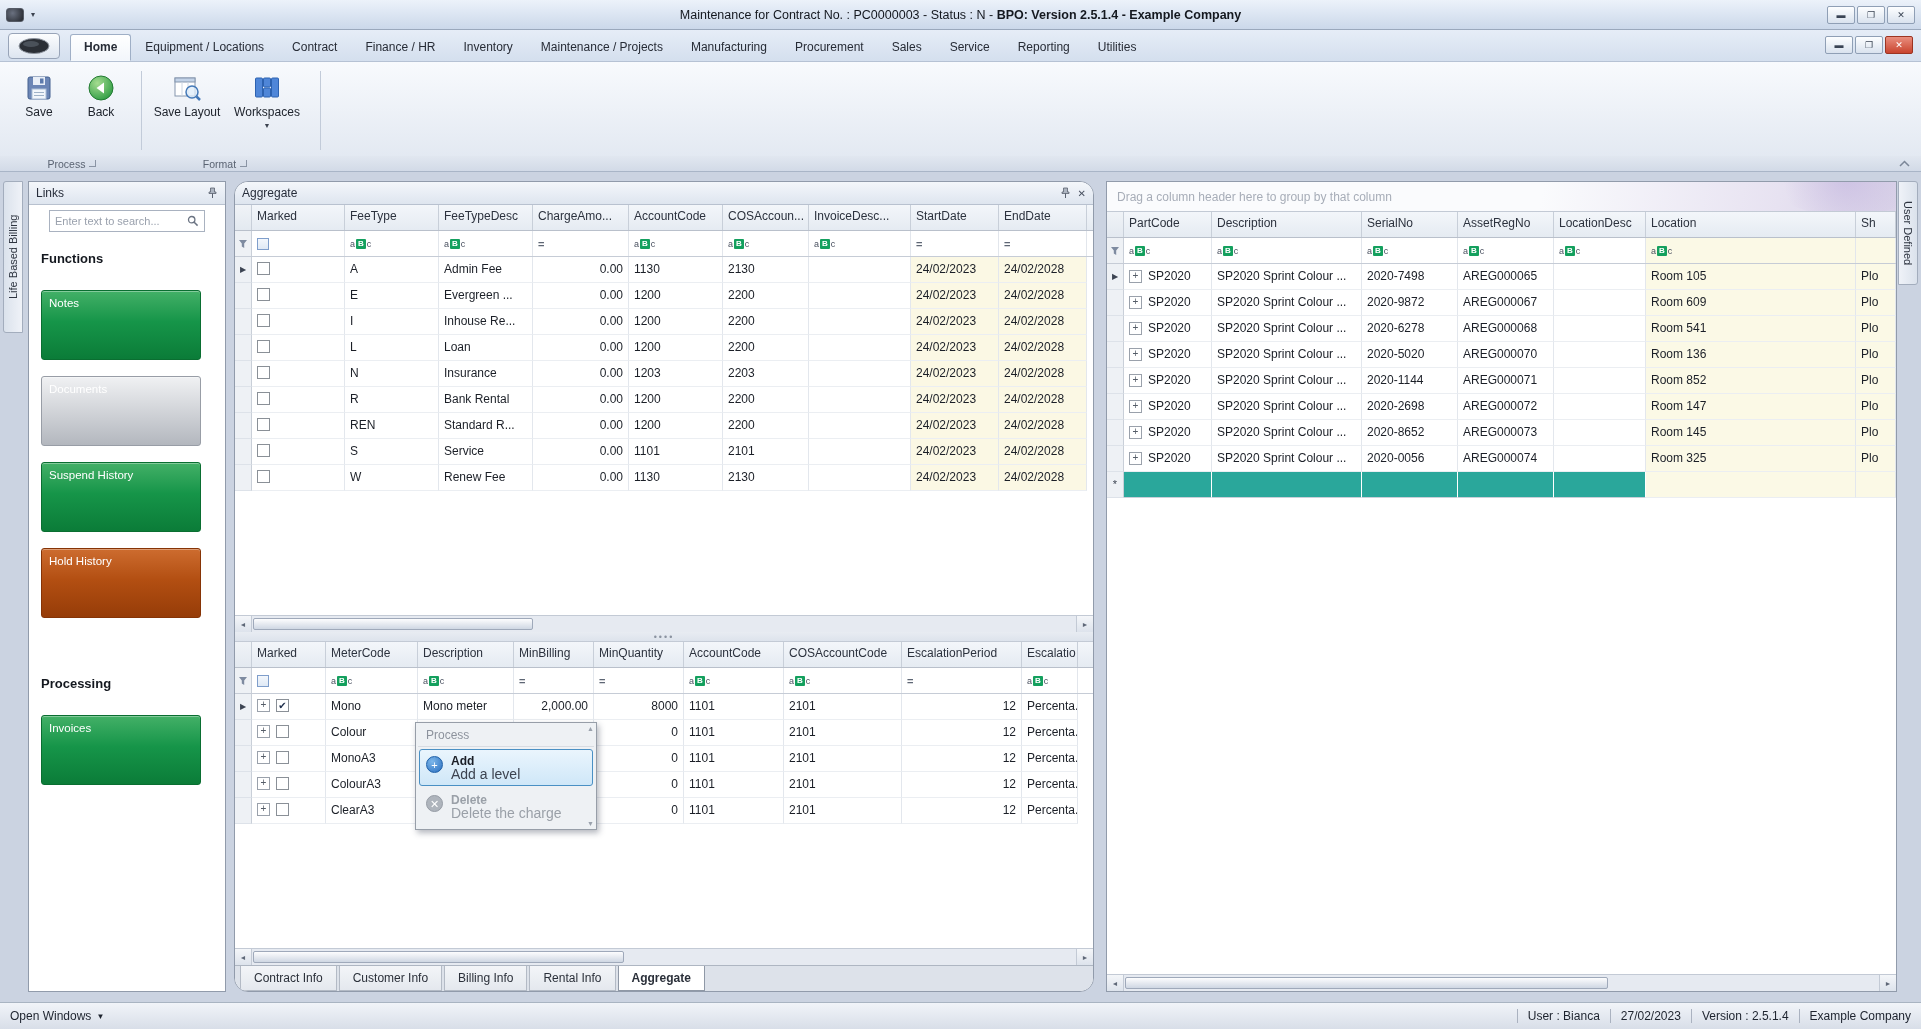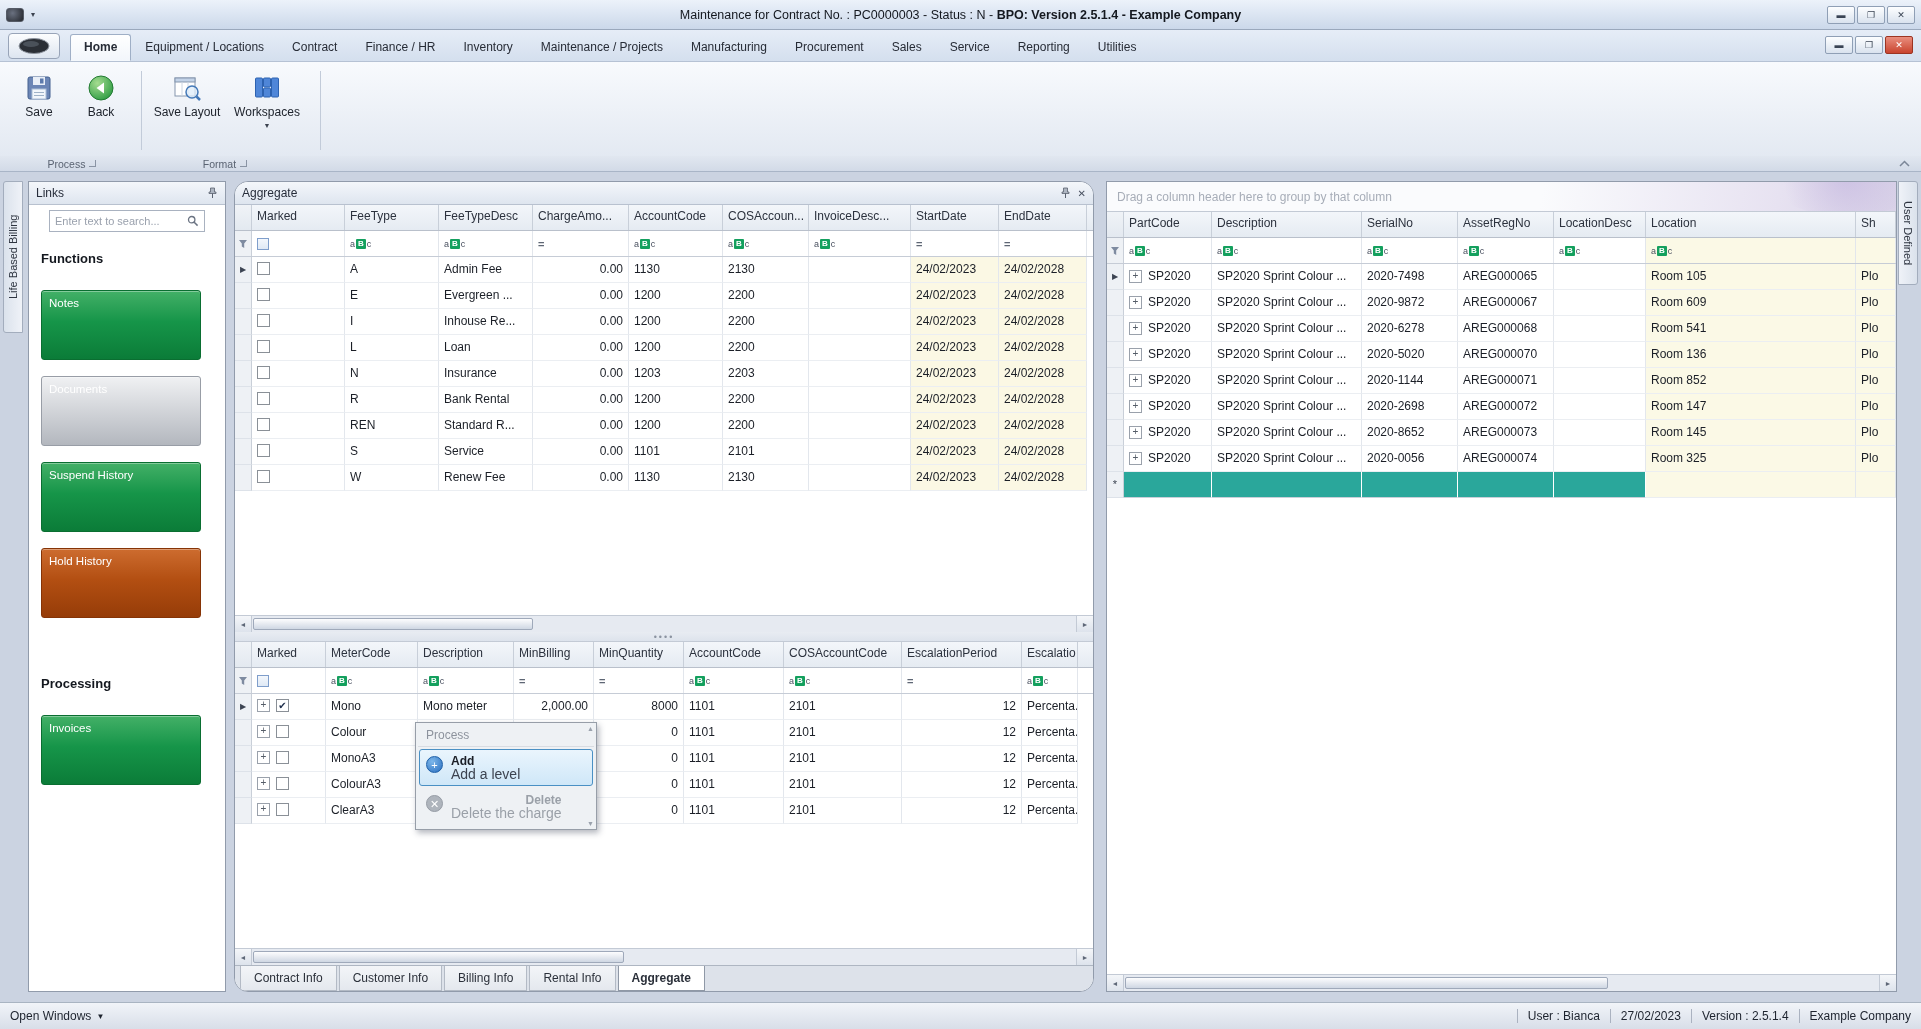--- a/index.html
+++ b/index.html
@@ -117,21 +117,21 @@
   
   .ctxmenu { position:absolute; left:180px; top:540px; width:182px; background:#eef1f4; border:1px solid #979ea8; box-shadow:2px 3px 6px rgba(40,50,70,.35); z-index:30; padding:2px; }
   .ctx-header { color:#8d939d; padding:3px 8px 4px; border-bottom:1px solid #d8dce2; }
   .ctx-item { display:flex; gap:8px; padding:4px 6px; margin:2px 1px; border:1px solid transparent; border-radius:3px; }
   .ctx-item.hl { border-color:#4a90c4; background:linear-gradient(#eaf5fd,#cfe7f8); }
   .ctx-ic { width:17px; height:17px; border-radius:50%; color:#fff; font-size:11px; line-height:16px; text-align:center; flex:0 0 17px; margin-top:2px; }
   .ctx-ic.add { background:radial-gradient(circle at 35% 30%, #7db7ea, #2a6fc0); border:1px solid #1d5fa8; }
   .ctx-ic.del { background:#aeb4bc; border:1px solid #969ca5; }
   .ctx-t1 { font-weight:bold; color:#1a1e26; line-height:14px; }
   .ctx-t2 { font-size:14px; color:#3c4350; line-height:13px; }
-  .ctx-item.dis .ctx-t1, .ctx-item.dis .ctx-t2 { color:#9aa0a8;text-align:right; }
+  .ctx-item.dis .ctx-t1, .ctx-item.dis .ctx-t2 { color:#9aa0a8; }
   .ctx-scroll { position:absolute; right:2px; font-size:7px; color:#9aa1ac; }
   .ctx-scroll.up { top:2px; } .ctx-scroll.dn { bottom:2px; }
 
   
   .eqp { flex:1 1 auto; margin-left:12px; }
   .group-hint { flex:0 0 30px; display:flex; align-items:center; padding:0 10px; color:#a7adb8; background:linear-gradient(100deg,#fafbfd 55%, #e7e2f1 85%, #d9d2e8); border-bottom:1px solid #c3cad5; position:relative; overflow:hidden; }
   .group-hint::after { content:""; position:absolute; right:-30px; top:-46px; width:160px; height:80px; border-radius:50%; background:radial-gradient(circle, rgba(190,175,220,.55), rgba(190,175,220,0) 70%); }
 
   
   .statusbar { height:27px; background:linear-gradient(#f1f4f9,#d8dee8); border-top:1px solid #a9b4c2; display:flex; align-items:center; padding:0 10px; color:#1d232e; }

